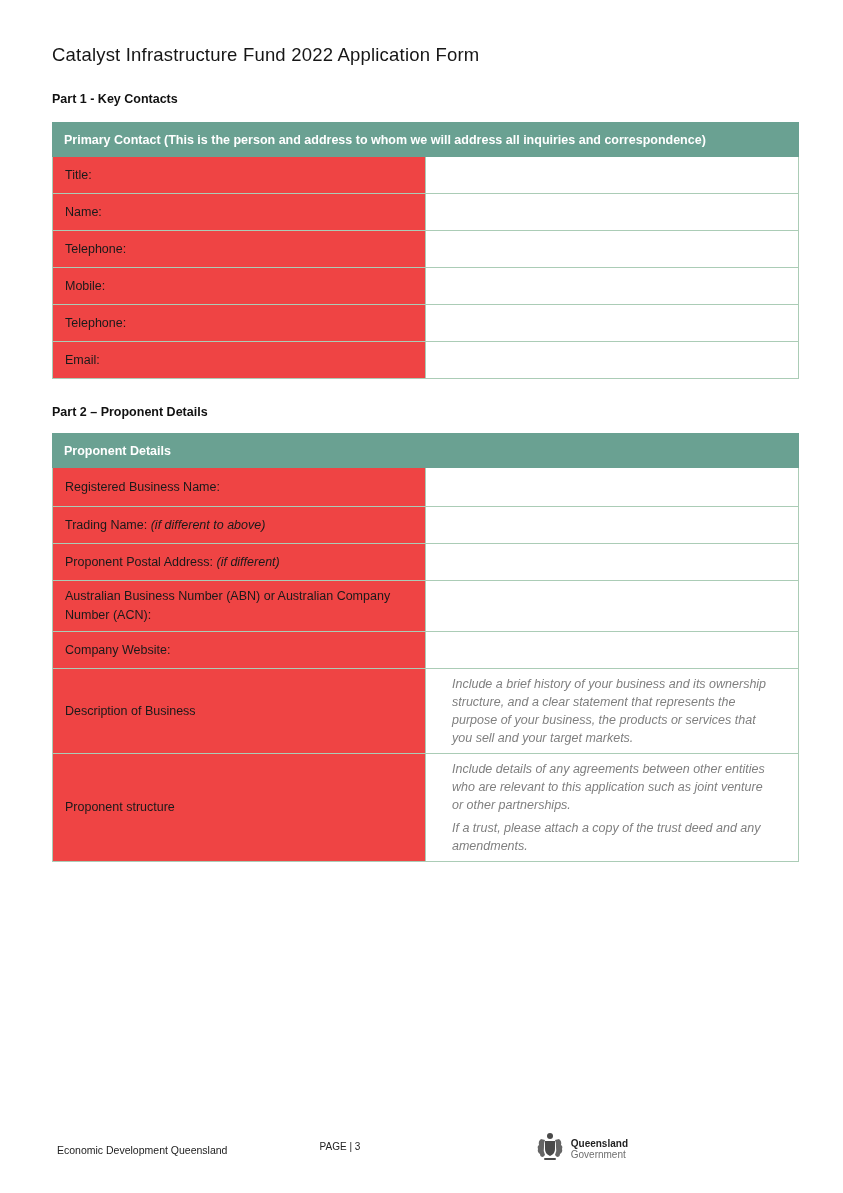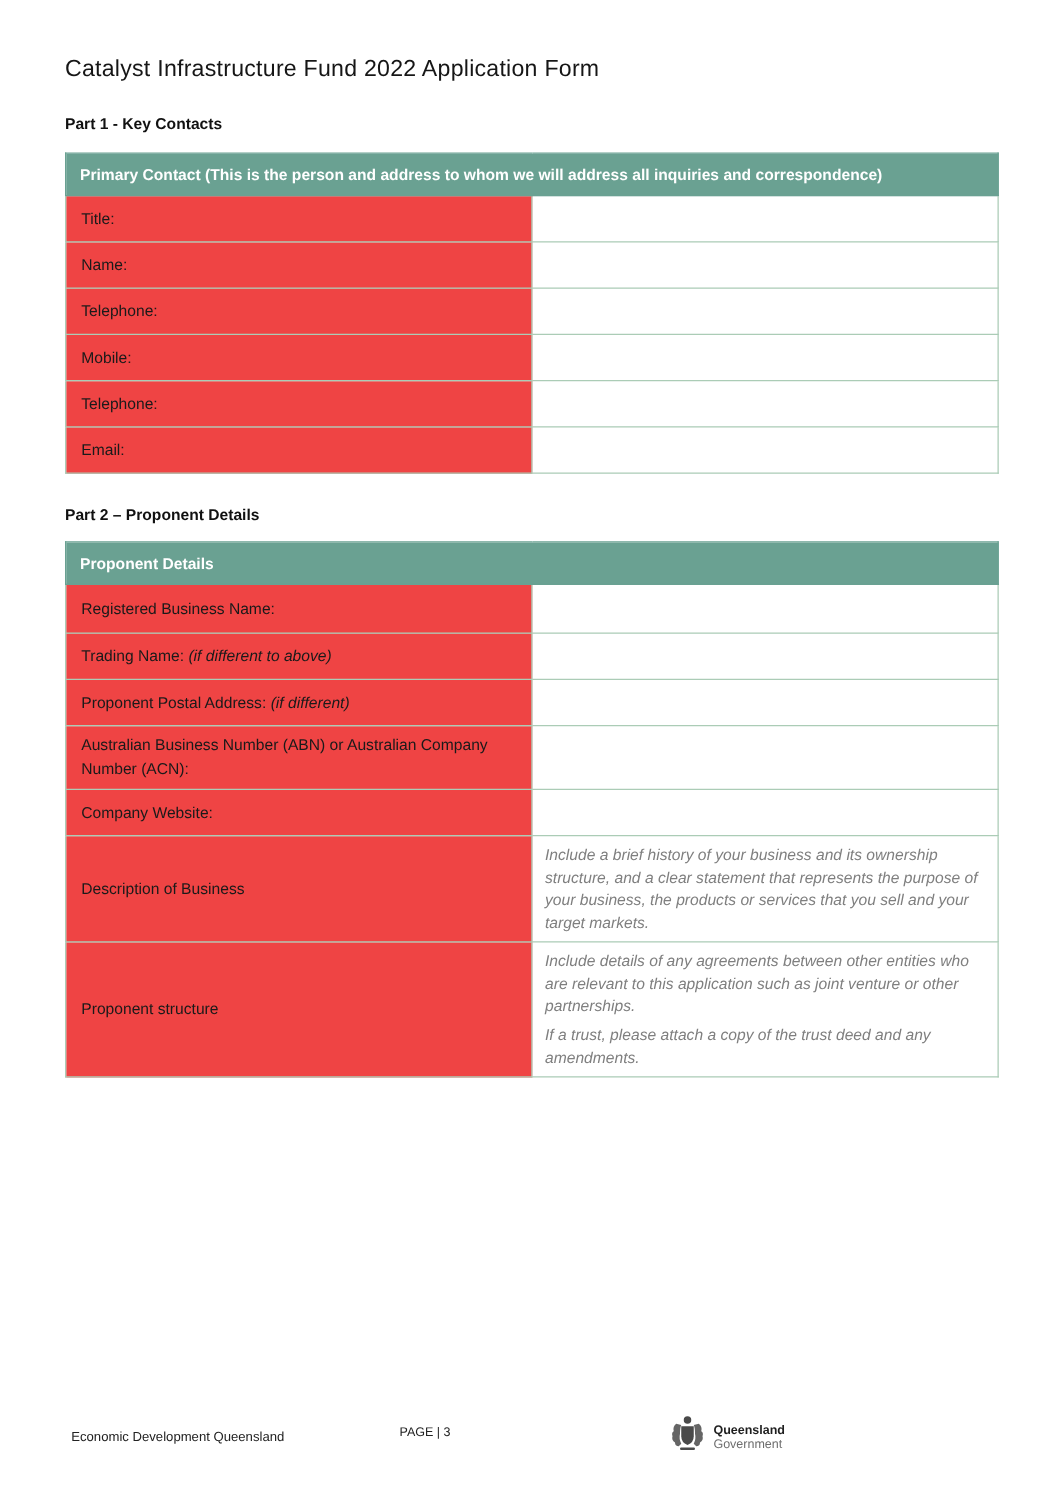--- a/index.html
+++ b/index.html
@@ -39,21 +39,21 @@
   }
   td {
     border:1px solid #abccb6;
     font-size:12.5px; box-sizing:border-box;
     vertical-align:middle;
   }
   td.label-cell {
     background:#ef4444; width:274px;
     padding:6px 12px; color:#1a1a1a; line-height:19px;
   }
-  td.value-cell { background:#ffffff; padding:6px 10px; }
+  td.value-cell { background:#ffffff; padding:6px 26px; }
   tr.h37 td { height:37px; }
   tr.h39 td { height:39px; }
   tr.h46 td { height:46px; }
   tr.h68 td { height:68px; }
   .note { font-style:italic; }
   .guidance {
     color:#7f7f7f; font-style:italic; line-height:18px;
   }
   .guidance + .guidance { margin-top:5px; }
 

